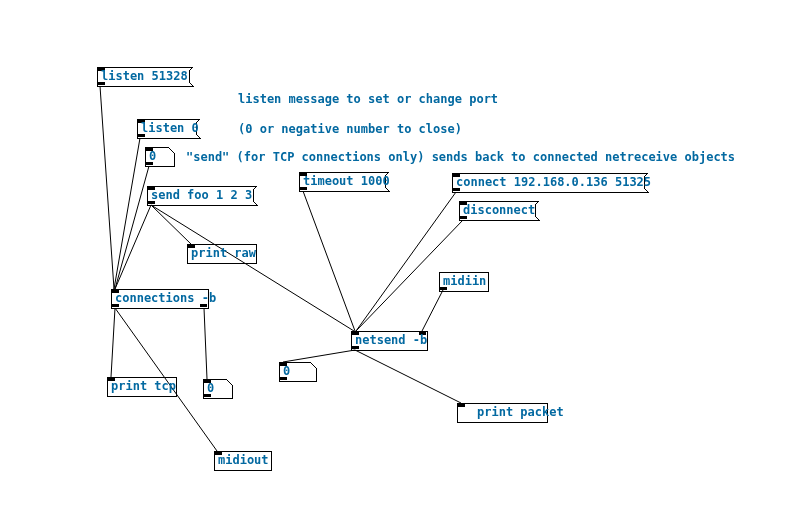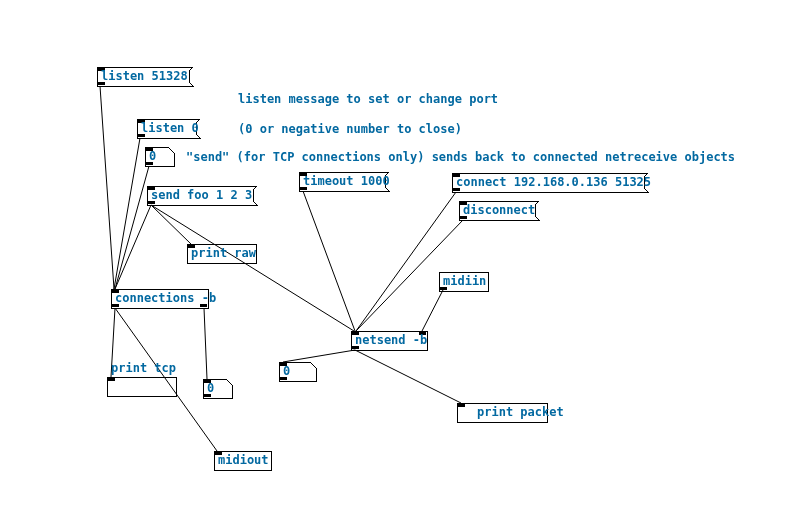--- a/index.html
+++ b/index.html
@@ -98,21 +98,21 @@
   <div class="box" style="left:145px;top:147px;width:29px;height:19px;">0</div>
   <div class="box" style="left:147px;top:186px;width:110px;height:19px;">send foo 1 2 3</div>
   <div class="box" style="left:299px;top:172px;width:90px;height:19px;">timeout 1000</div>
   <div class="box" style="left:452px;top:173px;width:196px;height:19px;">connect 192.168.0.136 51325</div>
   <div class="box" style="left:459px;top:201px;width:80px;height:19px;">disconnect</div>
   <div class="box" style="left:187px;top:244px;width:69px;height:19px;">print raw</div>
   <div class="box" style="left:439px;top:272px;width:49px;height:19px;">midiin</div>
   <div class="box" style="left:111px;top:289px;width:97px;height:19px;">connections -b</div>
   <div class="box" style="left:351px;top:331px;width:76px;height:19px;">netsend -b</div>
   <div class="box" style="left:279px;top:362px;width:37px;height:19px;">0</div>
-  <div class="box" style="left:107px;top:359px;width:69px;height:19px;">print tcp</div>
+  <div class="box" style="left:107px;top:377px;width:69px;height:19px;">print tcp</div>
   <div class="box" style="left:203px;top:379px;width:29px;height:19px;">0</div>
   <div class="box" style="left:473px;top:403px;width:90px;height:19px;">print packet</div>
   <div class="box" style="left:214px;top:451px;width:57px;height:19px;">midiout</div>
 
   <div class="comment" style="left:238px;top:92px;">listen message to set or change port</div>
   <div class="comment" style="left:238px;top:122px;">(0 or negative number to close)</div>
   <div class="comment" style="left:186px;top:150px;">"send" (for TCP connections only) sends back to connected netreceive objects</div>
 
 </div>
 

